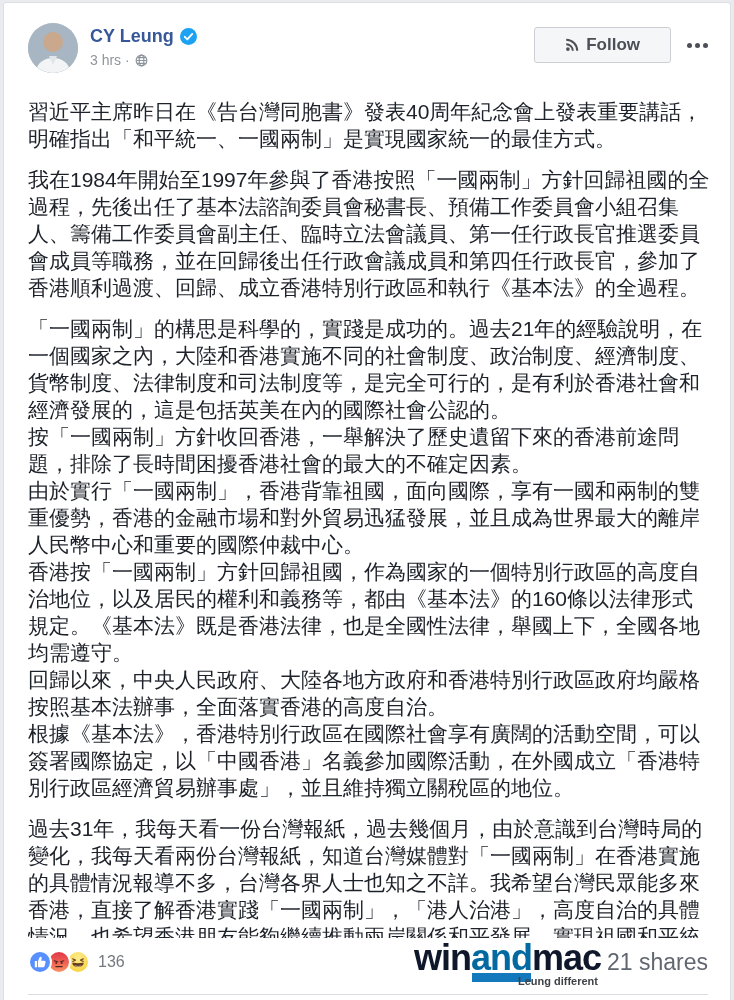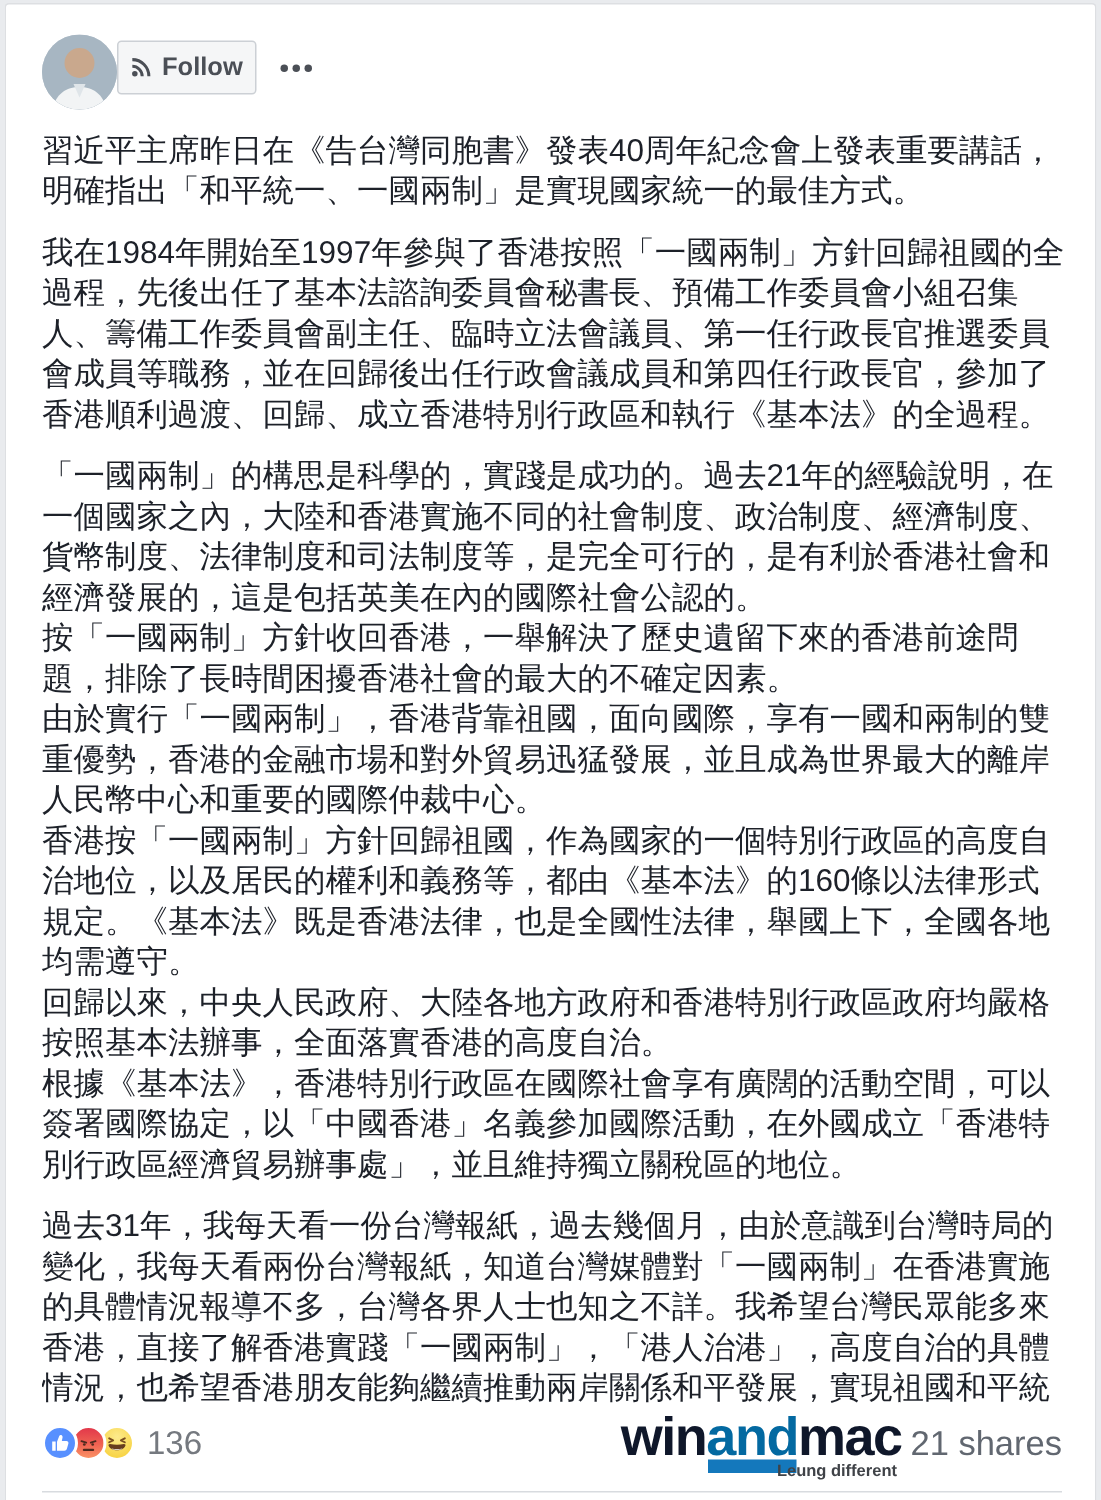--- a/index.html
+++ b/index.html
@@ -38,54 +38,54 @@
   .meta-row{
     display:flex;align-items:center;
     color:#90949c;font-size:14px;margin-top:5px;
   }
   .meta-row .globe{margin-left:5px;display:inline-flex;}
   .header-actions{display:flex;align-items:center;margin-top:4px;}
   .follow-btn{
     display:inline-flex;align-items:center;gap:7px;
     background:#f5f6f7;border:1px solid #ccd0d5;border-radius:3px;
     color:#4b4f56;font-weight:bold;font-size:17px;
-    padding:7px 8px;cursor:pointer;
+    padding:7px 30px;cursor:pointer;
     font-family:"Liberation Sans", sans-serif;
   }
   .more-btn{
     border:none;background:transparent;cursor:pointer;
     margin-left:14px;padding:4px 2px;display:inline-flex;gap:3px;align-items:center;
   }
   .more-btn i{width:5px;height:5px;border-radius:50%;background:#4b4f56;display:block;}
   
   .post-text{
     position:absolute;top:84px;left:24px;right:20px;bottom:62px;
     overflow:hidden;
     font-size:21px;line-height:27px;color:#1d2129;
   }
   .post-text p{
-    margin:0 0 14px 0;
+    margin:11px 0 14px 0;
     white-space:pre-wrap;
     word-break:break-word;
   }
   
   .post-footer{
     position:absolute;left:24px;right:22px;bottom:16px;
     display:flex;align-items:center;justify-content:space-between;
   }
   .reactions-group{display:flex;align-items:center;cursor:pointer;}
   .reaction{
     width:20px;height:20px;border-radius:50%;
     border:2px solid #fff;box-sizing:content-box;position:relative;
   }
   .reaction.like{background:#5890ff;z-index:3;}
   .reaction.angry{background:linear-gradient(180deg,#e2384a 0%,#ef6352 55%,#fb9366 100%);z-index:2;margin-left:-5px;}
   .reaction.haha{background:radial-gradient(circle at 50% 30%,#fdeb8d 0%,#f8d549 75%);z-index:1;margin-left:-5px;}
   .reaction svg{position:absolute;inset:0;}
-  .reaction-count{margin-left:8px;color:#75797f;font-size:22px;}
+  .reaction-count{margin-left:8px;color:#75797f;font-size:16px;}
   .footer-right{display:flex;align-items:center;}
   .watermark{
     position:relative;
     font-weight:bold;font-size:36px;line-height:36px;letter-spacing:-1px;
     padding-bottom:8px;
   }
   .wm-dark{color:#0f172a;}
   .wm-and{color:#0369a1;position:relative;display:inline-block;}
   .wm-bar{position:absolute;left:1px;right:1px;bottom:-6px;height:9px;background:#1478bc;}
   .wm-tagline{
@@ -105,20 +105,41 @@
   <article class="card">
 
     <header class="post-header">
       <div class="avatar">
         <svg width="50" height="50" viewBox="0 0 50 50">
           <rect width="50" height="50" fill="#a7b6c2"></rect>
           <circle cx="25" cy="19" r="10" fill="#c9a88d"></circle>
           <path d="M7 52c1-12 9-17 18-17s17 5 18 17z" fill="#f2f4f5"></path>
           <path d="M21 33h8l-4 9z" fill="#dfe5e9"></path>
         </svg>
+      </div>
+      <div class="header-text">
+        <div class="author-row">
+          <a class="author-name">CY Leung</a>
+          <svg class="verified" viewBox="0 0 20 20">
+            <circle cx="10" cy="10" r="10" fill="#1da1f2"></circle>
+            <path d="M5.6 10.4l3 3 5.8-6.4" fill="none" stroke="#fff" stroke-width="2.2" stroke-linecap="round" stroke-linejoin="round"></path>
+          </svg>
+        </div>
+        <div class="meta-row">
+          <span>3 hrs ·</span>
+          <span class="globe">
+            <svg width="13" height="13" viewBox="0 0 16 16">
+              <g fill="none" stroke="#8d949e" stroke-width="1.4">
+                <circle cx="8" cy="8" r="6.6"></circle>
+                <ellipse cx="8" cy="8" rx="2.9" ry="6.6"></ellipse>
+                <path d="M1.5 8h13M2.6 4.4h10.8M2.6 11.6h10.8"></path>
+              </g>
+            </svg>
+          </span>
+        </div>
       </div>
       <div class="header-actions">
         <button class="follow-btn">
           <span style="display:inline-flex;">
             <svg width="14" height="14" viewBox="0 0 16 16">
               <circle cx="3.3" cy="12.7" r="2.1" fill="#4b4f56"></circle>
               <path d="M1.4 7.1c4.1 0 7.5 3.4 7.5 7.5" fill="none" stroke="#4b4f56" stroke-width="2.3"></path>
               <path d="M1.4 2c7 0 12.6 5.6 12.6 12.6" fill="none" stroke="#4b4f56" stroke-width="2.3"></path>
             </svg>
           </span>

